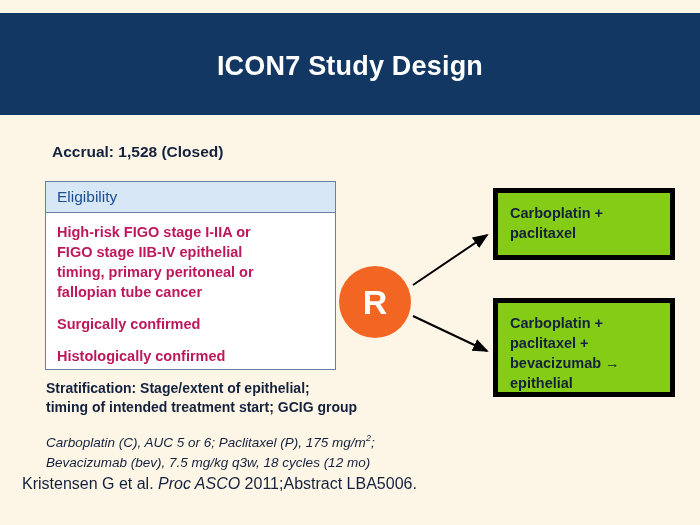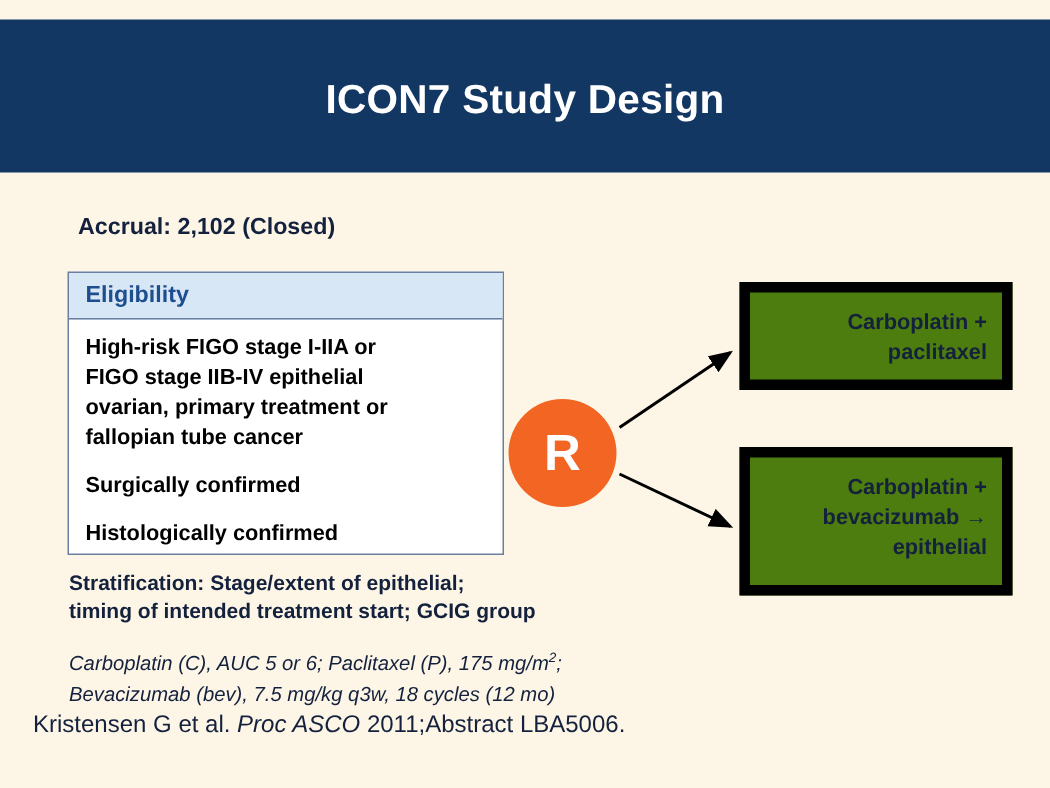--- a/index.html
+++ b/index.html
@@ -67,35 +67,35 @@
     height: 31px;
     background: #d8e7f5;
     border-bottom: 1px solid #6a7fa0;
     box-sizing: border-box;
   }
   #elig-head span {
     position: absolute;
     left: 11px;
     top: 6px;
     font-size: 15.5px;
-    font-weight: bold;
+    font-weight: normal;
     color: #1d4e8f;
   }
   #elig-body {
     position: absolute;
     left: 0;
     top: 31px;
     width: 289px;
     padding: 9px 10px 0 11px;
     box-sizing: border-box;
   }
   .elig-line {
     font-size: 14.5px;
     font-weight: bold;
-    color: #000000;
+    color: #be185d;
     line-height: 20px;
   }
   .elig-gap {
     height: 12px;
   }
   #stratification {
     position: absolute;
     left: 46px;
     top: 366px;
     width: 320px;
@@ -139,29 +139,28 @@
     background: #f26522;
     color: #ffffff;
     font-size: 34px;
     font-weight: bold;
     text-align: center;
     line-height: 72px;
   }
   
   .arm-box {
     position: absolute;
-    border: 7px solid #000000;
-    background: #4d7c0f;
+    border: 5px solid #000000;
+    background: #84cc16;
     box-sizing: border-box;
     padding: 10px 10px 0 12px;
     font-size: 14.5px;
     font-weight: bold;
     color: #14213d;
     line-height: 20px;
-    text-align: right;
   }
   #arm1 {
     left: 493px;
     top: 175px;
     width: 182px;
     height: 72px;
   }
   #arm2 {
     left: 493px;
     top: 285px;
@@ -179,30 +178,30 @@
 </style>
 </head>
 <body>
 
 <div id="slide">
 
   <div id="header">
     <div id="title">ICON7 Study Design</div>
   </div>
 
-  <div id="accrual">Accrual: 2,102 (Closed)</div>
+  <div id="accrual">Accrual: 1,528 (Closed)</div>
 
   <div id="elig-box">
     <div id="elig-head">
       <span>Eligibility</span>
     </div>
     <div id="elig-body">
       <div class="elig-line">High-risk FIGO stage I-IIA or</div>
       <div class="elig-line">FIGO stage IIB-IV epithelial</div>
-      <div class="elig-line">ovarian, primary treatment or</div>
+      <div class="elig-line">timing, primary peritoneal or</div>
       <div class="elig-line">fallopian tube cancer</div>
       <div class="elig-gap"></div>
       <div class="elig-line">Surgically confirmed</div>
       <div class="elig-gap"></div>
       <div class="elig-line">Histologically confirmed</div>
     </div>
   </div>
 
   <div id="stratification">
     <div>Stratification: Stage/extent of epithelial;</div>
@@ -226,19 +225,20 @@
 
   <div id="rand-circle">R</div>
 
   <div class="arm-box" id="arm1">
     <div>Carboplatin +</div>
     <div>paclitaxel</div>
   </div>
 
   <div class="arm-box" id="arm2">
     <div>Carboplatin +</div>
+    <div>paclitaxel +</div>
     <div>bevacizumab →</div>
     <div>epithelial</div>
   </div>
 
   <div id="citation"><span>Kristensen G et al. </span><i>Proc ASCO</i><span> 2011;Abstract LBA5006.</span></div>
 
 </div>
 
 </body></html>

